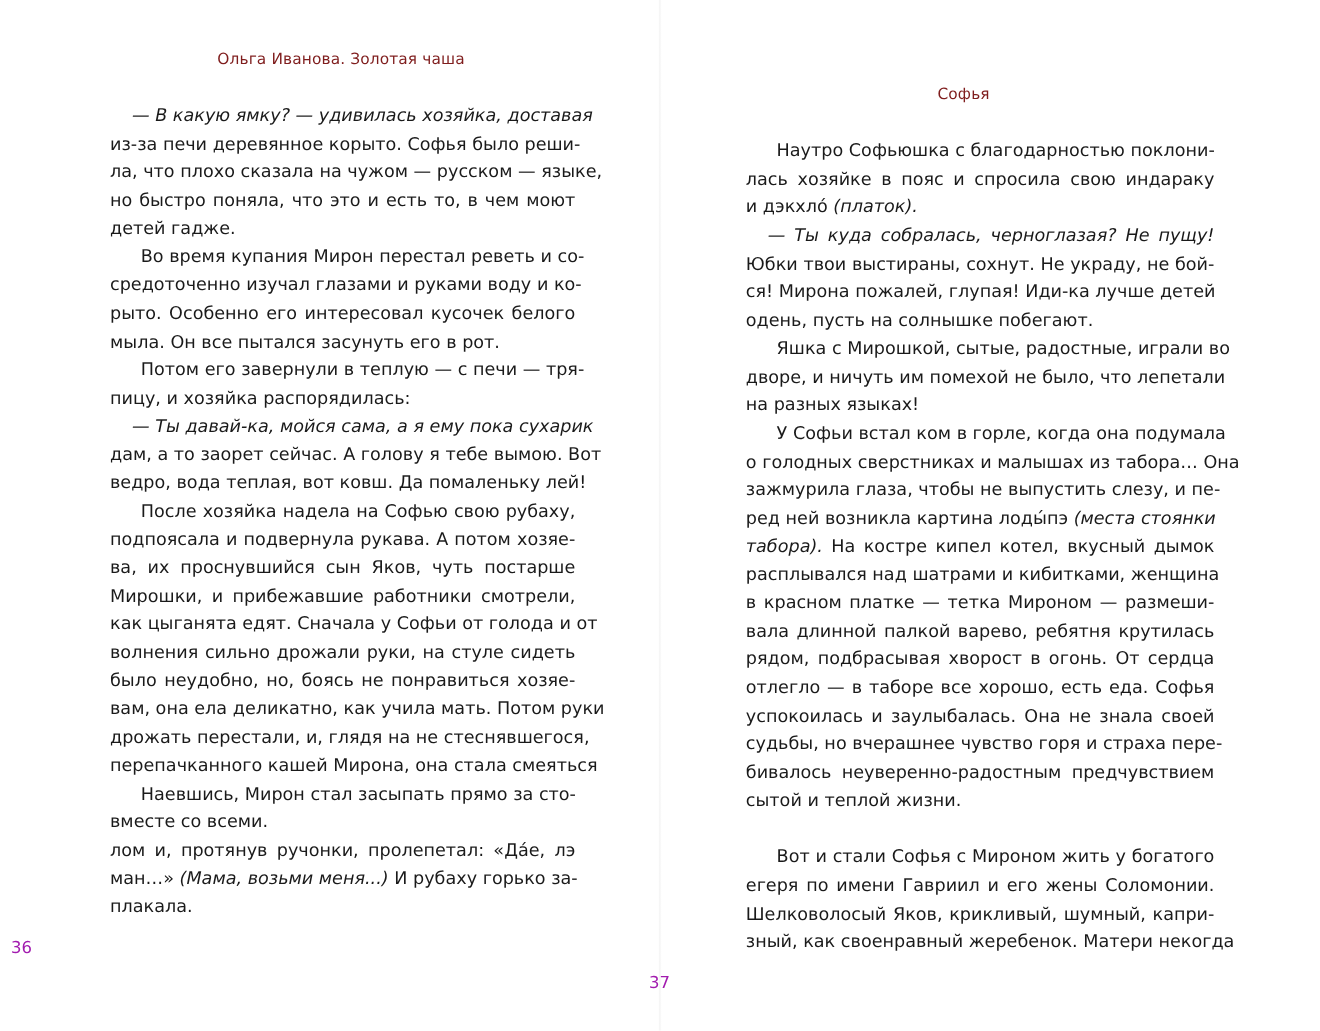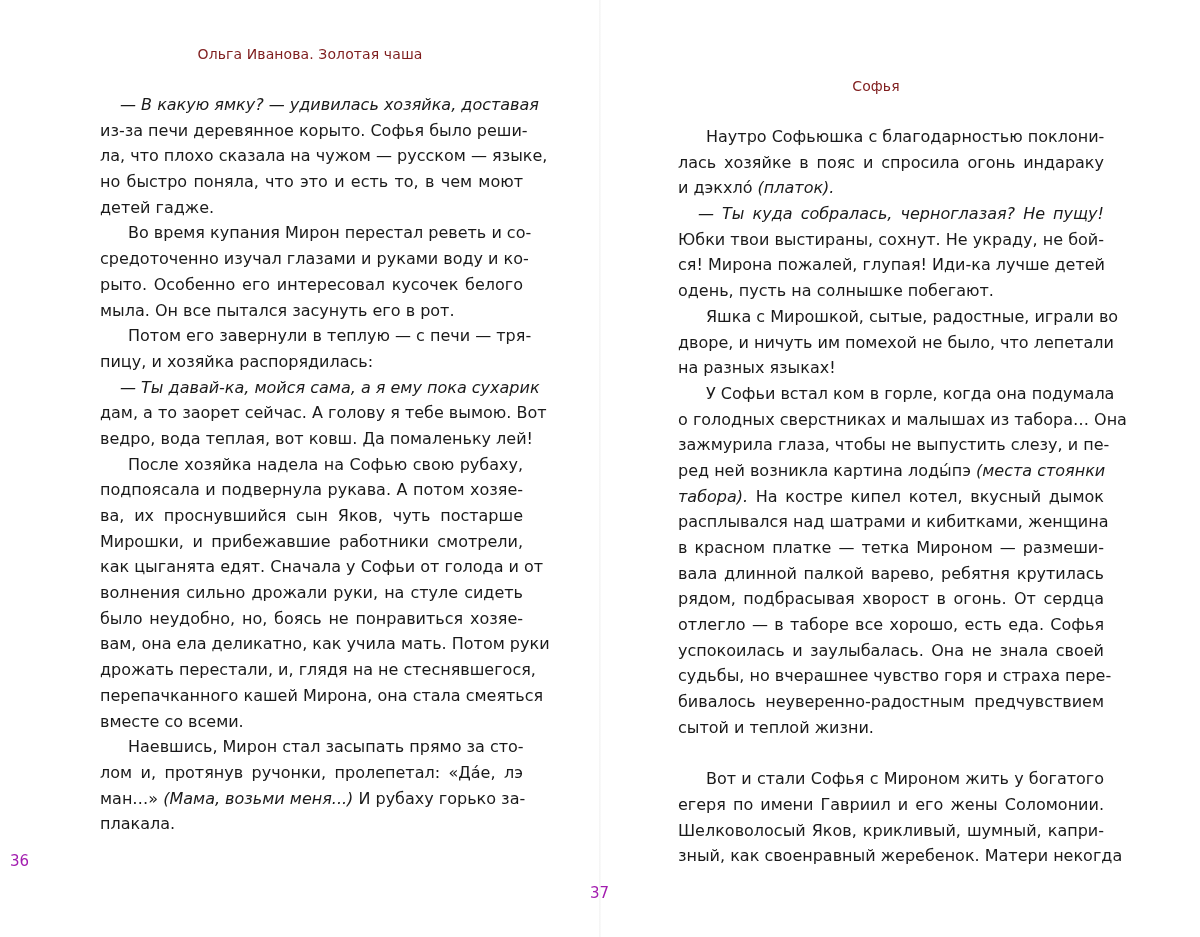--- a/index.html
+++ b/index.html
@@ -51,36 +51,36 @@
     <span class="line indent">После хозяйка надела на Софью свою рубаху,</span>
     <span class="line">подпоясала и подвернула рукава. А потом хозяе-</span>
     <span class="line">ва, их проснувшийся сын Яков, чуть постарше</span>
     <span class="line">Мирошки, и прибежавшие работники смотрели,</span>
     <span class="line">как цыганята едят. Сначала у Софьи от голода и от</span>
     <span class="line">волнения сильно дрожали руки, на стуле сидеть</span>
     <span class="line">было неудобно, но, боясь не понравиться хозяе-</span>
     <span class="line">вам, она ела деликатно, как учила мать. Потом руки</span>
     <span class="line">дрожать перестали, и, глядя на не стеснявшегося,</span>
     <span class="line">перепачканного кашей Мирона, она стала смеяться</span>
+    <span class="line indent">Наевшись, Мирон стал засыпать прямо за сто-</span>
     <span class="line last">вместе со всеми.</span>
-    <span class="line indent">Наевшись, Мирон стал засыпать прямо за сто-</span>
     <span class="line">лом и, протянув ручонки, пролепетал: «Да́е, лэ</span>
     <span class="line"><span>ман…»</span> <span class="it">(Мама, возьми меня...)</span> <span>И рубаху горько за-</span></span>
     <span class="line last">плакала.</span>
   </div>
   <div class="folio">36</div>
 </div>
 
 <div class="spine"></div>
 
 <div class="page right">
   <div class="running-head">Софья</div>
   <div class="body-text">
     <span class="line indent">Наутро Софьюшка с благодарностью поклони-</span>
-    <span class="line">лась хозяйке в пояс и спросила огонь индараку</span>
+    <span class="line">лась хозяйке в пояс и спросила свою индараку</span>
     <span class="line last"><span>и дэкхло́</span> <span class="it">(платок).</span></span>
     <span class="line dash">— Ты куда собралась, черноглазая? Не пущу!</span>
     <span class="line">Юбки твои выстираны, сохнут. Не украду, не бой-</span>
     <span class="line">ся! Мирона пожалей, глупая! Иди-ка лучше детей</span>
     <span class="line last">одень, пусть на солнышке побегают.</span>
     <span class="line indent">Яшка с Мирошкой, сытые, радостные, играли во</span>
     <span class="line">дворе, и ничуть им помехой не было, что лепетали</span>
     <span class="line last">на разных языках!</span>
     <span class="line indent">У Софьи встал ком в горле, когда она подумала</span>
     <span class="line">о голодных сверстниках и малышах из табора… Она</span>

